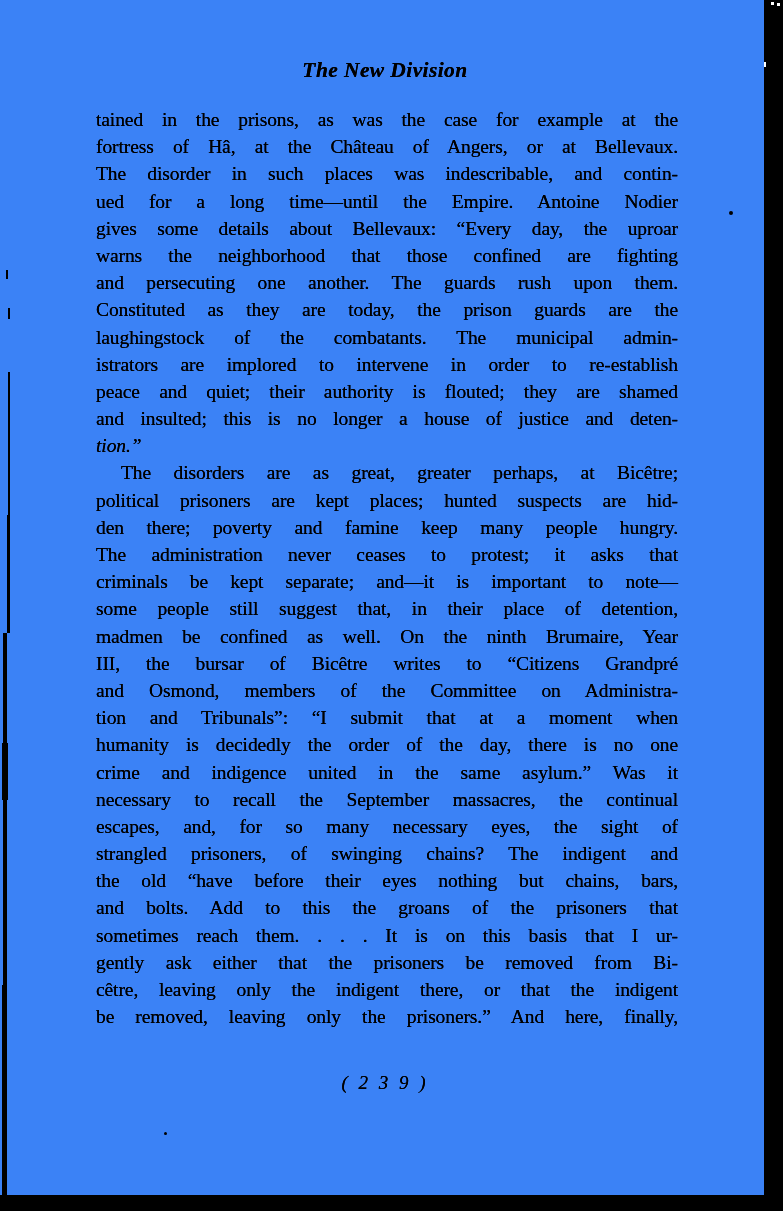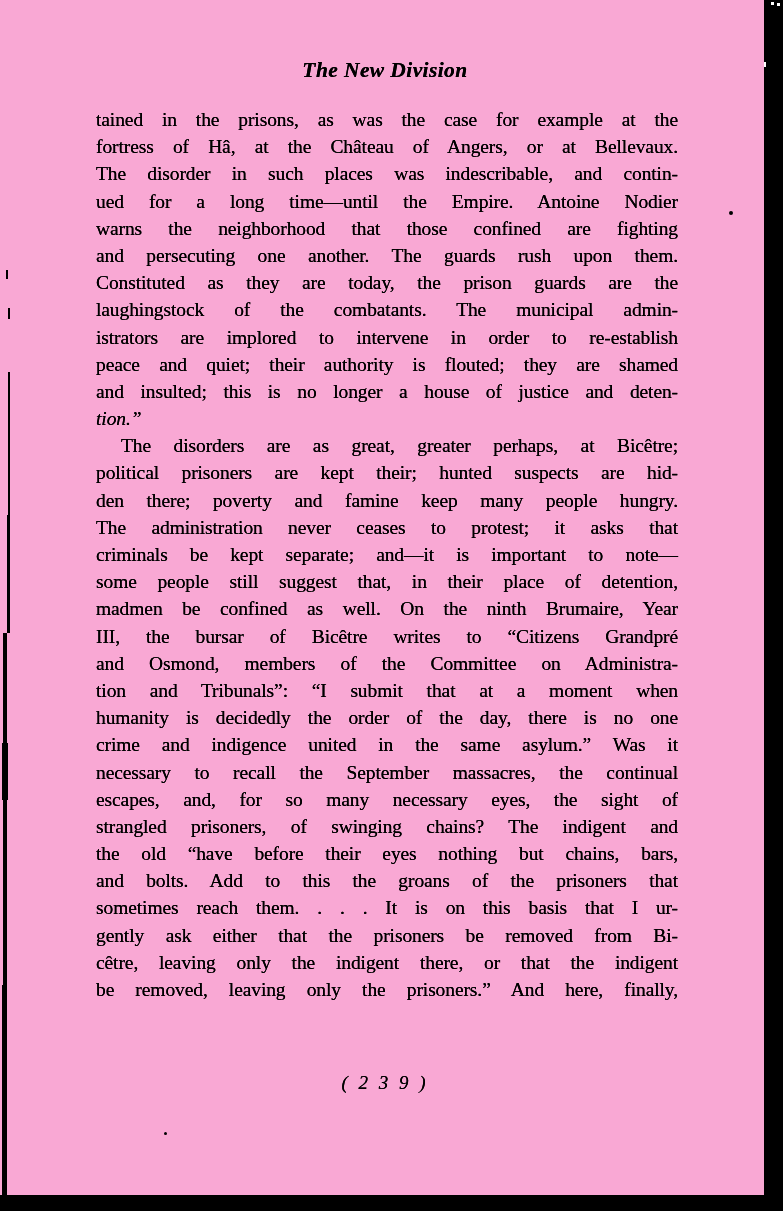--- a/index.html
+++ b/index.html
@@ -1,19 +1,19 @@
 <!DOCTYPE html>
 <html><head>
 <meta charset="utf-8">
 <style>
   html,body { margin:0; padding:0; background:#e8e8e8; }
   .page {
     position:relative;
     width:783px; height:1211px;
-    background:#f9a8d4;
+    background:#3b82f6;
     font-family:"Liberation Serif", serif;
     color:#000;
     overflow:hidden;
     margin:0 auto;
   }
   .running-head {
     position:absolute; top:58px; left:0; width:770px;
     text-align:center;
     font-style:italic; font-weight:700;
     font-size:21.5px; letter-spacing:0.4px;
@@ -63,30 +63,31 @@
 
 <div class="page">
 
   <div class="running-head">The New Division</div>
 
   <div class="body-text">
       <div class="line">tained in the prisons, as was the case for example at the</div>
       <div class="line">fortress of Hâ, at the Château of Angers, or at Bellevaux.</div>
       <div class="line">The disorder in such places was indescribable, and contin-</div>
       <div class="line">ued for a long time—until the Empire. Antoine Nodier</div>
+      <div class="line">gives some details about Bellevaux: “Every day, the uproar</div>
       <div class="line">warns the neighborhood that those confined are fighting</div>
       <div class="line">and persecuting one another. The guards rush upon them.</div>
       <div class="line">Constituted as they are today, the prison guards are the</div>
       <div class="line">laughingstock of the combatants. The municipal admin-</div>
       <div class="line">istrators are implored to intervene in order to re-establish</div>
       <div class="line">peace and quiet; their authority is flouted; they are shamed</div>
       <div class="line">and insulted; this is no longer a house of justice and deten-</div>
       <div class="line no-just">tion.”</div>
       <div class="line indent">The disorders are as great, greater perhaps, at Bicêtre;</div>
-      <div class="line">political prisoners are kept their; hunted suspects are hid-</div>
+      <div class="line">political prisoners are kept places; hunted suspects are hid-</div>
       <div class="line">den there; poverty and famine keep many people hungry.</div>
       <div class="line">The administration never ceases to protest; it asks that</div>
       <div class="line">criminals be kept separate; and—it is important to note—</div>
       <div class="line">some people still suggest that, in their place of detention,</div>
       <div class="line">madmen be confined as well. On the ninth Brumaire, Year</div>
       <div class="line">III, the bursar of Bicêtre writes to “Citizens Grandpré</div>
       <div class="line">and Osmond, members of the Committee on Administra-</div>
       <div class="line">tion and Tribunals”: “I submit that at a moment when</div>
       <div class="line">humanity is decidedly the order of the day, there is no one</div>
       <div class="line">crime and indigence united in the same asylum.” Was it</div>

